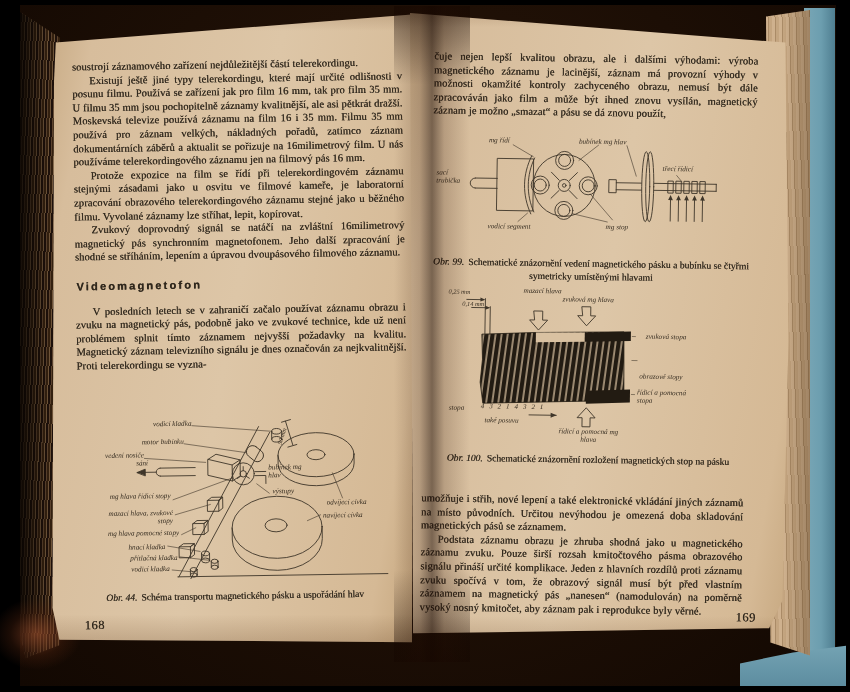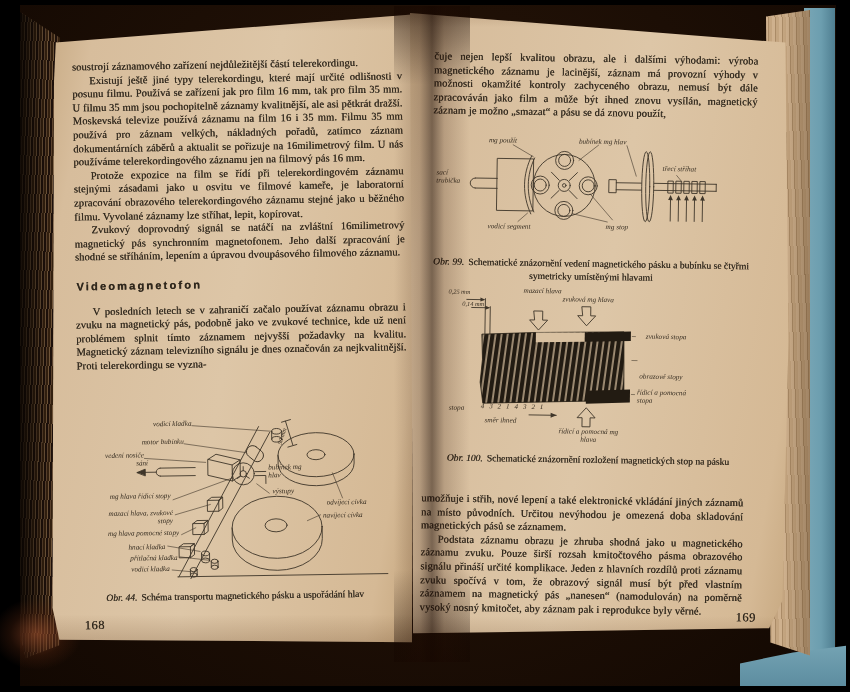--- a/index.html
+++ b/index.html
@@ -221,23 +221,23 @@
           </g>
           <g stroke="#3f362a" fill="none" stroke-width="0.6">
             <path d="M82,8 L103,20"></path>
             <path d="M168,7 L148,23"></path>
             <path d="M196,7 L206,38"></path>
             <path d="M246,36 L252,43"></path>
             <path d="M178,84 L142,76 M183,82 L160,56"></path>
             <path d="M88,85 L98,76"></path>
           </g>
         </svg>
-        <span class="flb nw" style="left:58px;top:0">mg použít</span>
+        <span class="flb nw" style="left:58px;top:0">mg řídí</span>
         <span class="flb nw" style="left:148px;top:0">bubínek mg hlav</span>
-        <span class="flb nw" style="left:232px;top:26px">třecí stříhat</span>
+        <span class="flb nw" style="left:232px;top:26px">třecí řídicí</span>
         <span class="flb" style="left:6px;top:33px;width:36px">sací trubička</span>
         <span class="flb nw" style="left:58px;top:86px">vodicí segment</span>
         <span class="flb nw" style="left:176px;top:85px">mg stop</span>
       </div>
 
       <div class="caption" style="left:22px;top:250px;width:316px">
         <i>Obr. 99.</i><span>Schematické znázornění vedení magnetického pásku a bubínku se čtyřmi symetricky umístěnými hlavami</span>
       </div>
 
       <div class="figure" style="left:14px;top:280px;width:335px;height:160px">
@@ -269,21 +269,21 @@
         </svg>
         <span class="flb nw" style="left:24px;top:2px;font-size:6.3px">0,25 mm</span>
         <span class="flb nw" style="left:38px;top:14px;font-size:6.3px">0,14 mm</span>
         <span class="flb c" style="left:94px;top:0;width:48px">mazací hlava</span>
         <span class="flb nw" style="left:138px;top:8px">zvuková mg hlava</span>
         <span class="flb nw" style="left:222px;top:44px">zvuková stopa</span>
         <span class="flb nw" style="left:216px;top:84px">obrazové stopy</span>
         <span class="flb" style="left:214px;top:100px;width:62px">řídicí a pomocná stopa</span>
         <span class="flb nw" style="left:26px;top:118px">stopa</span>
         <span class="flb nw" style="left:58px;top:116px;letter-spacing:1.6px;font-size:7px">4 3 2 1 4 3 2 1</span>
-        <span class="flb nw" style="left:62px;top:130px">směr ihned</span>
+        <span class="flb nw" style="left:62px;top:130px">také posuvu</span>
         <span class="flb c" style="left:130px;top:140px;width:72px">řídicí a pomocná mg hlava</span>
       </div>
 
       <div class="caption" style="left:26px;top:446px;width:308px">
         <i>Obr. 100.</i><span>Schematické znázornění rozložení magnetických stop na pásku</span>
       </div>
 
       <div class="ptext ptext-rbot">
         <p class="pp" style="text-indent:0">umožňuje i střih, nové lepení a také elektronické vkládání jiných záznamů na místo původních. Určitou nevýhodou je omezená doba skladování magnetických pásů se záznamem.</p>
         <p class="pp">Podstata záznamu obrazu je zhruba shodná jako u magnetického záznamu zvuku. Pouze širší rozsah kmitočtového pásma obrazového signálu přináší určité komplikace. Jeden z hlavních rozdílů proti záznamu zvuku spočívá v tom, že obrazový signál musí být před vlastním záznamem na magnetický pás „nanesen“ (namodulován) na poměrně vysoký nosný kmitočet, aby záznam pak i reprodukce byly věrné.</p>

